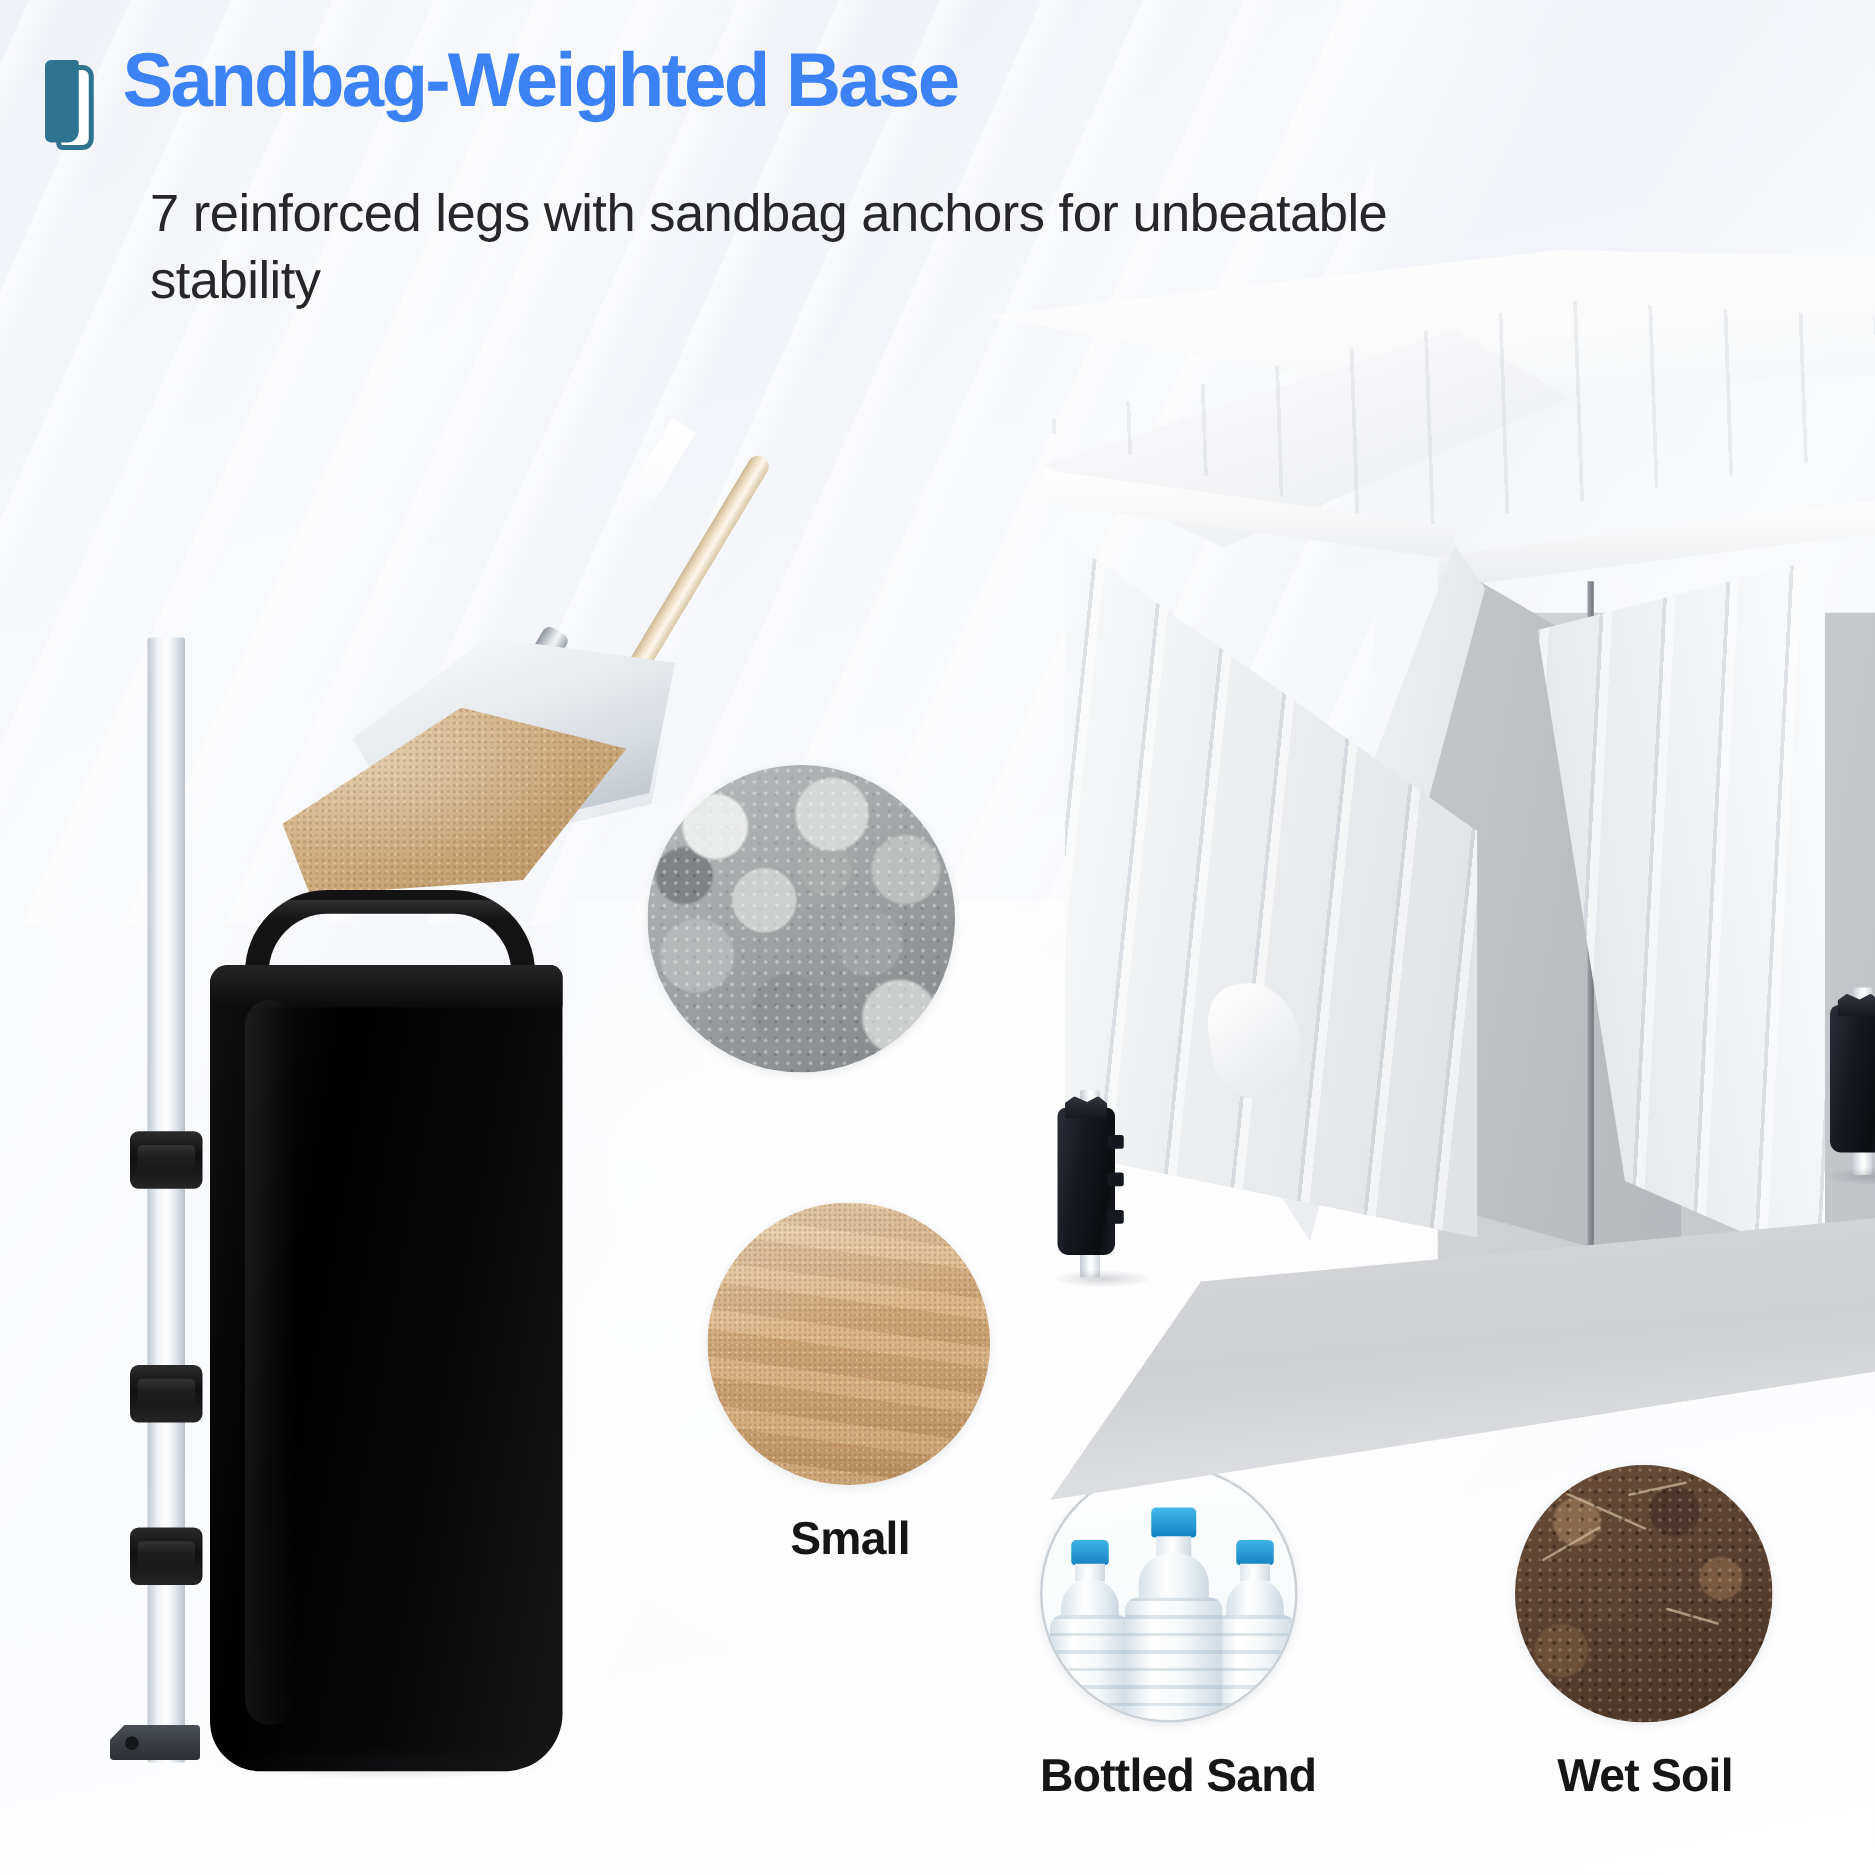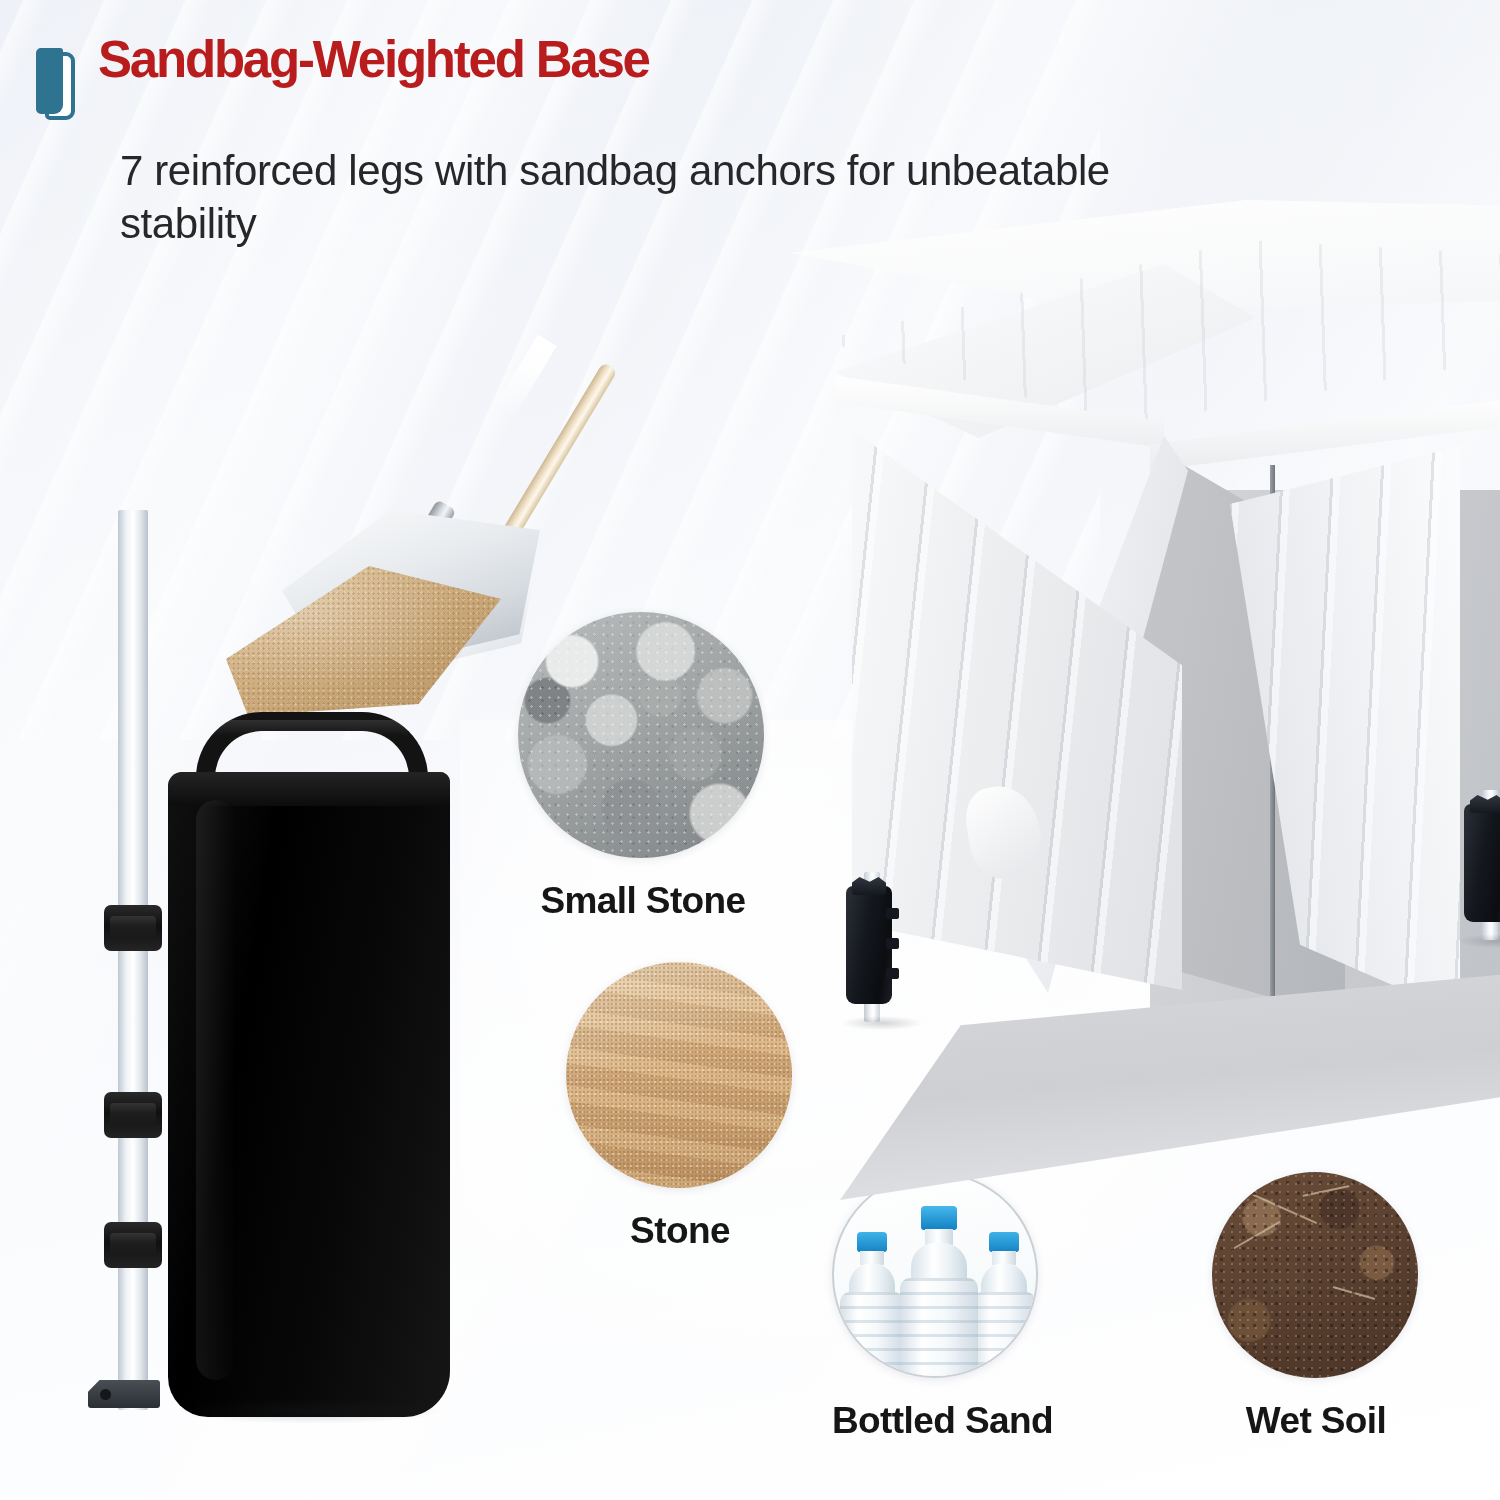--- a/index.html
+++ b/index.html
@@ -38,22 +38,22 @@
   .book-icon { width:42px; height:76px; position:relative; flex:0 0 auto; margin-top:14px; }
   .book-icon .back {
     position:absolute; left:9px; top:4px; width:30px; height:68px;
     border:4px solid #2e7390; border-radius:5px 9px 9px 5px; background:#ffffff;
   }
   .book-icon .front {
     position:absolute; left:0px; top:0px; width:27px; height:66px;
     background:#2e7390; border-radius:5px 3px 9px 5px;
   }
   h1 {
-    font-size:51px; line-height:1.0; letter-spacing:-2.2px;
-    color:#b91c1c; font-weight:700; white-space:nowrap;
+    font-size:61px; line-height:1.0; letter-spacing:-2.2px;
+    color:#3b82f6; font-weight:700; white-space:nowrap;
   }
   #subtitle {
     margin-top:20px; margin-left:84px;
     font-size:42px; line-height:1.27; color:#27272a; font-weight:400;
     letter-spacing:-0.4px; max-width:1110px;
   }
 
   
   .abs { position:absolute; }
 
@@ -449,26 +449,25 @@
   <div id="bag-sheen"></div>
   <div id="bag-shadow"></div>
 
   <div class="strap" id="strap1"></div>
   <div class="strap" id="strap2"></div>
   <div class="strap" id="strap3"></div>
 </div>
 
 <div class="mat" style="left:518px; top:612px; width:250px;">
   <div class="circle tex-stone" style="width:246px; height:246px;"></div>
-  <div class="mat-label">Small Stone</div>
 </div>
 
 <div class="mat" style="left:566px; top:962px; width:228px;">
   <div class="circle tex-sand" style="width:226px; height:226px;"></div>
-  <div class="mat-label">Stone</div>
+  <div class="mat-label">Small</div>
 </div>
 
 <div class="mat" style="left:832px; top:1172px; width:208px;">
   <div class="circle tex-water" style="width:206px; height:206px;">
 
     <div class="bottle" style="left:6px; width:64px; height:150px;">
       <div class="cap" style="width:30px; height:20px; background:linear-gradient(180deg,#3fb3e8,#1683c4);"></div>
       <div class="neck" style="top:19px; width:24px; height:14px;"></div>
       <div class="shoulder" style="top:31px; height:34px;"></div>
       <div class="body" style="top:60px; height:90px;"></div>

